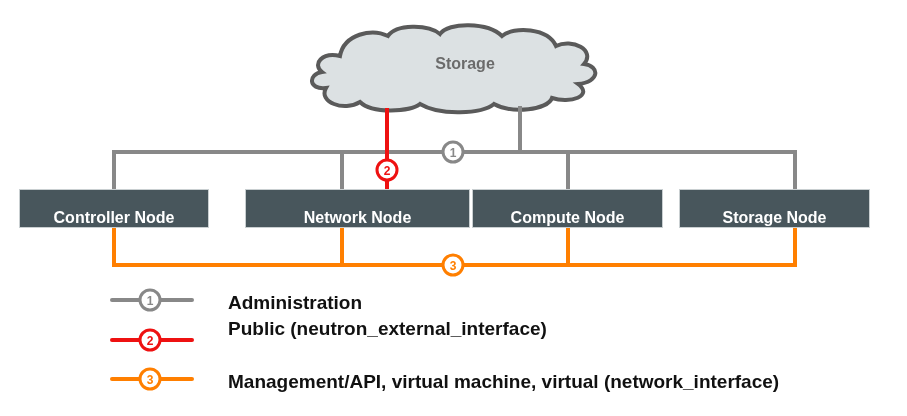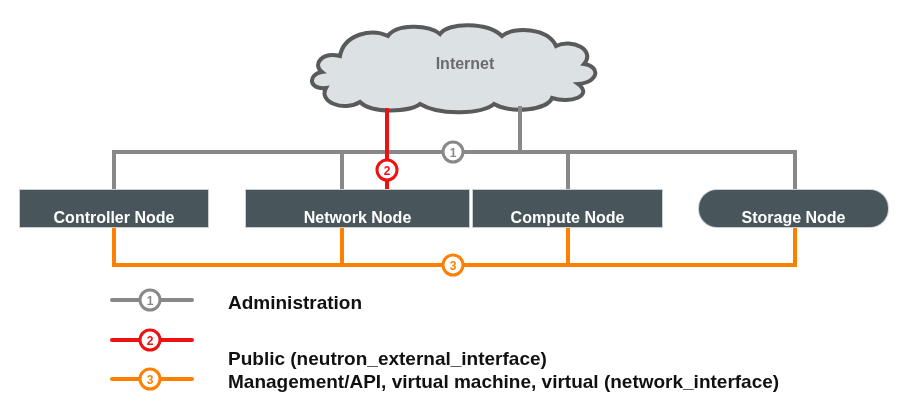--- a/index.html
+++ b/index.html
@@ -55,30 +55,30 @@
     <circle cx="150" cy="340" r="10" fill="#fff" stroke="#ee1111" stroke-width="3"></circle>
     <text class="badge" x="150" y="345" text-anchor="middle" fill="#ee1111">2</text>
   </g>
   <g>
     <line x1="112" y1="379" x2="192" y2="379" stroke="#ff7f00" stroke-width="4" stroke-linecap="round"></line>
     <circle cx="150" cy="379" r="10" fill="#fff" stroke="#ff7f00" stroke-width="3"></circle>
     <text class="badge" x="150" y="384" text-anchor="middle" fill="#ff7f00">3</text>
   </g>
 </svg>
 
-<div class="cloud-label">Internet</div>
+<div class="cloud-label">Storage</div>
 
 <div class="node" style="left:20px;width:188px;">
     <span>Controller Node</span>
   </div>
 <div class="node" style="left:246px;width:223px;">
     <span>Network Node</span>
   </div>
 <div class="node" style="left:473px;width:189px;">
     <span>Compute Node</span>
   </div>
-<div class="node" style="left:699px;width:189px;border-radius:18px;">
+<div class="node" style="left:680px;width:189px;">
     <span>Storage Node</span>
   </div>
 
 <div class="legend-text" style="top:292px;">Administration</div>
-<div class="legend-text" style="top:348px;">Public (neutron_external_interface)</div>
+<div class="legend-text" style="top:318px;">Public (neutron_external_interface)</div>
 <div class="legend-text" style="top:371px;">Management/API, virtual machine, virtual (network_interface)</div>
 
 </body></html>

